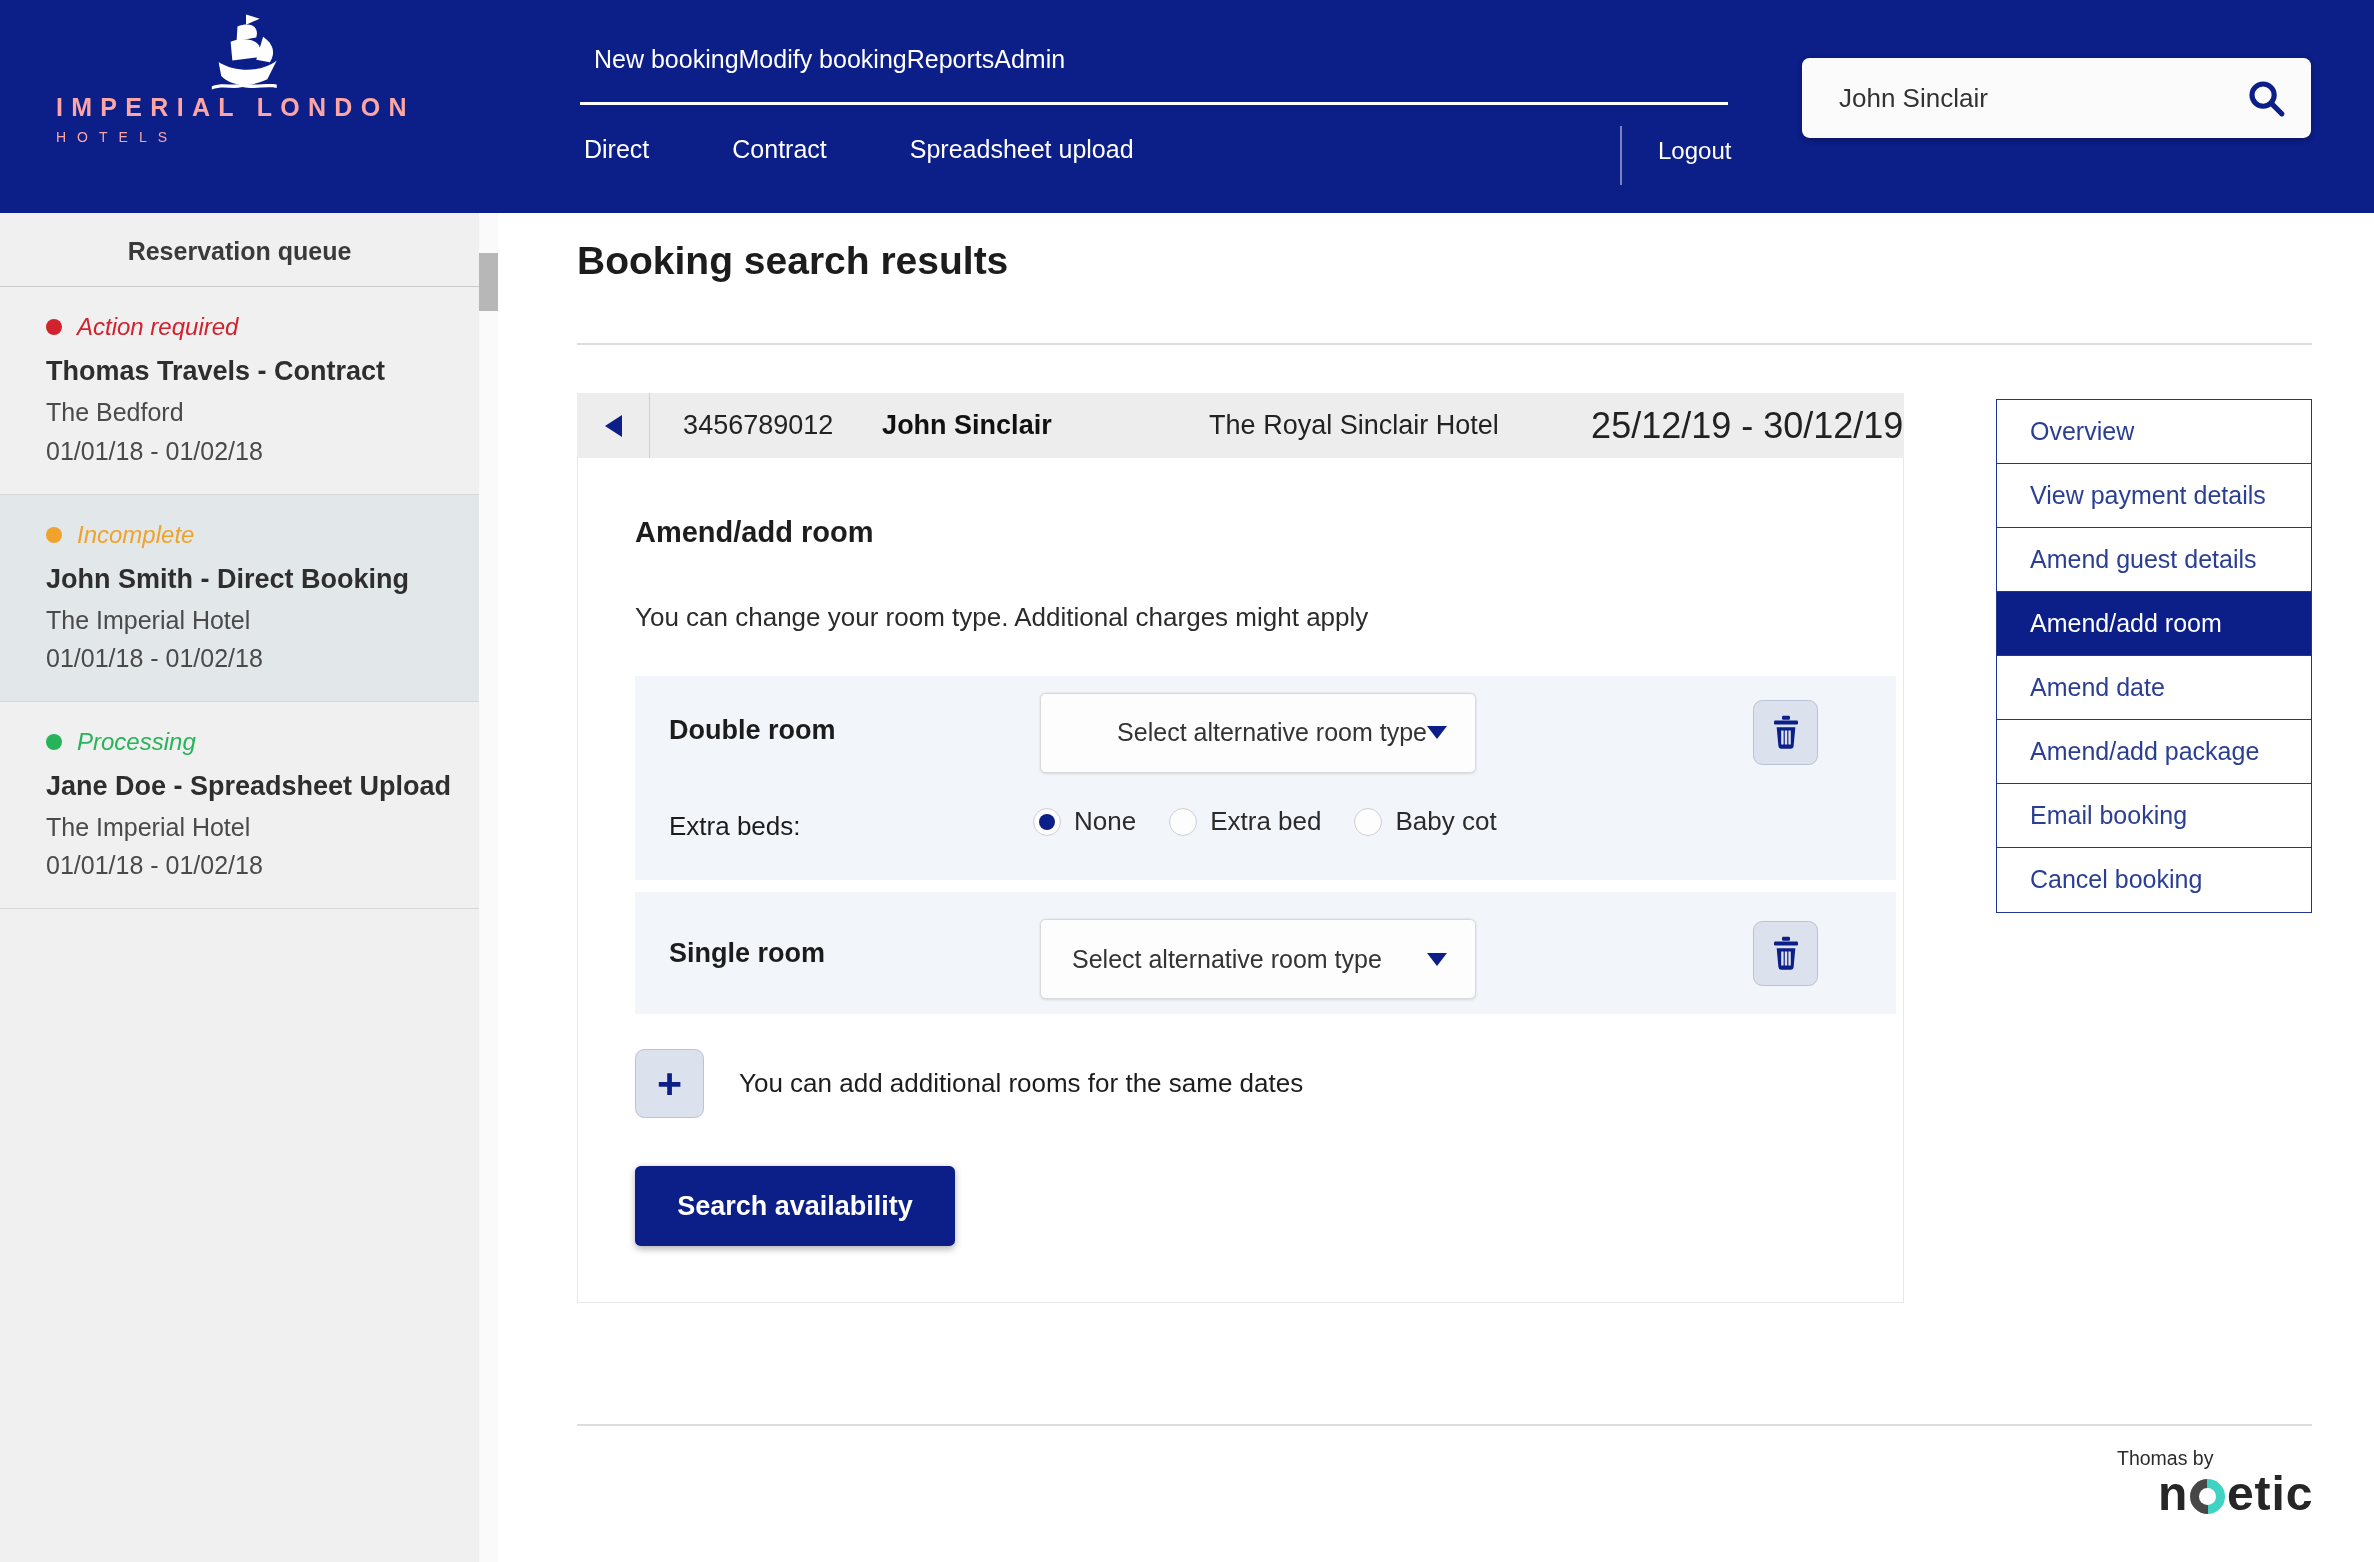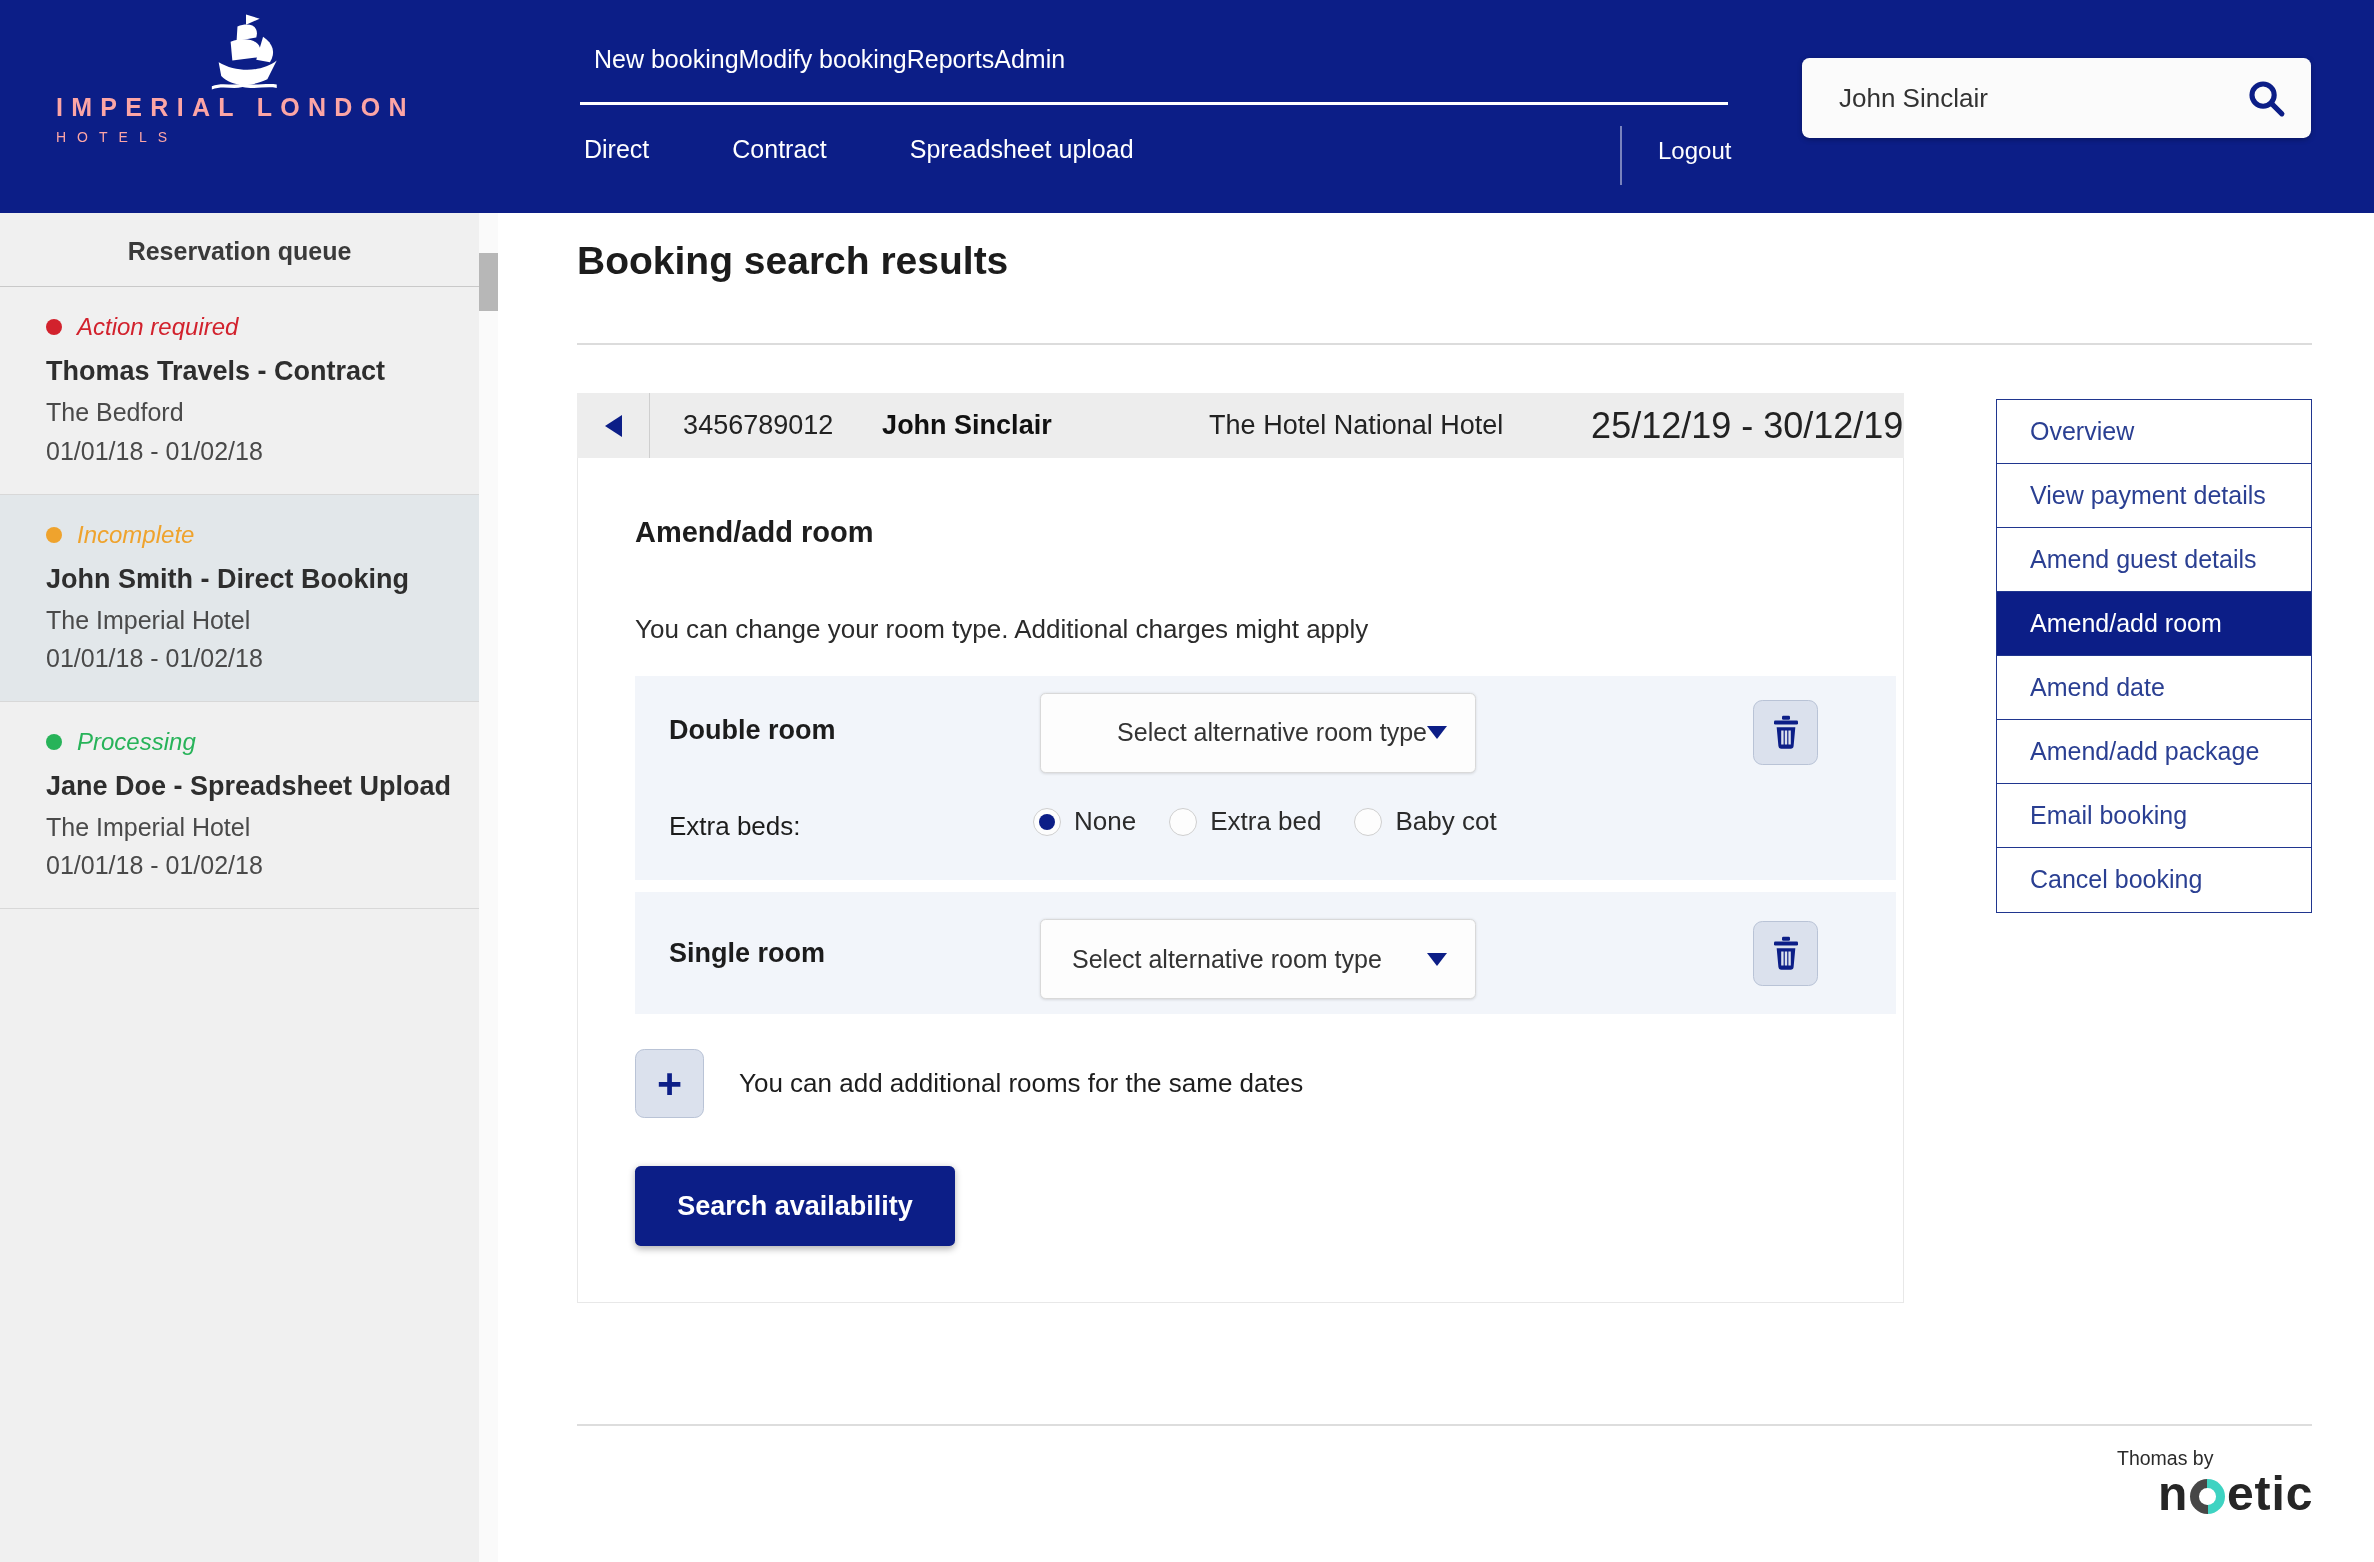--- a/index.html
+++ b/index.html
@@ -42,21 +42,21 @@
   .card { position:absolute; left:577px; top:393px; width:1327px; height:910px; border:0.9px solid #e8e8e8; background:#fff; }
   .card-header { position:absolute; left:-0.9px; top:-0.9px; width:1327px; height:65px; background:#ededed; display:flex; align-items:center; cursor:pointer; }
   .back-cell { width:73px; height:65px; display:flex; align-items:center; justify-content:center; border-right:1.9px solid #cfcfcf; flex:0 0 auto; }
   .tri-left { width:0; height:0; border-top:11px solid transparent; border-bottom:11px solid transparent; border-right:17.6px solid #0c1e87; }
   .bh-id { font-size:27px; color:#222; padding-left:33px; flex:0 0 232px; }
   .bh-guest { font-size:27px; font-weight:bold; color:#111; flex:0 0 327px; }
   .bh-hotel { font-size:27px; color:#222; flex:0 0 382px; }
   .bh-dates { font-size:36px; color:#222; }
 
   .sec-title { position:absolute; left:57px; top:122px; font-size:29px; font-weight:bold; color:#1d1d1d; }
-  .sec-desc { position:absolute; left:57px; top:220px; font-size:26px; color:#2b2b2b; }
+  .sec-desc { position:absolute; left:57px; top:208px; font-size:26px; color:#2b2b2b; }
 
   .room-panel { position:absolute; left:57px; width:1261px; background:#f2f5fa; }
   .panel-1 { top:282px; height:204px;text-align:right; }
   .panel-2 { top:498px; height:122px; }
   .room-type { position:absolute; left:34px; font-size:27px; font-weight:bold; color:#1c1c1c; }
   .room-select { position:absolute; left:405px; width:436px; height:80px; background:#fdfdfd; border:0.9px solid #d9d9d9; border-radius:5.6px; box-shadow:0 0.9px 2.8px rgba(0,0,0,0.12); display:flex; align-items:center; cursor:pointer; }
   .room-select .sel-text { font-size:25px; color:#333; padding-left:31px; flex:1; }
   .caret-down { width:0; height:0; border-left:10.2px solid transparent; border-right:10.2px solid transparent; border-top:13px solid #0c1e87; margin-right:28px; }
   .trash-btn { position:absolute; left:1118px; width:65px; height:65px; background:#dbe1ed; border:1.9px solid #b9c3d6; border-radius:9.3px; display:flex; align-items:center; justify-content:center; cursor:pointer; }
   .extra-label { position:absolute; left:34px; top:135px; font-size:26px; color:#1c1c1c; }
@@ -169,21 +169,21 @@
 <div class="page-title">Booking search results</div>
 <div class="title-rule"></div>
 
 <div class="card">
   <div class="card-header">
     <div class="back-cell">
       <div class="tri-left"></div>
     </div>
     <div class="bh-id">3456789012</div>
     <div class="bh-guest">John Sinclair</div>
-    <div class="bh-hotel">The Hotel National Hotel</div>
+    <div class="bh-hotel">The Royal Sinclair Hotel</div>
     <div class="bh-dates">25/12/19 - 30/12/19</div>
   </div>
 
   <div class="sec-title">Amend/add room</div>
   <div class="sec-desc">You can change your room type. Additional charges might apply</div>
 
   <div class="room-panel panel-1">
     <div class="room-type" style="top:39px;">Double room</div>
     <div class="room-select" style="top:16.7px;">
       <span class="sel-text">Select alternative room type</span>

